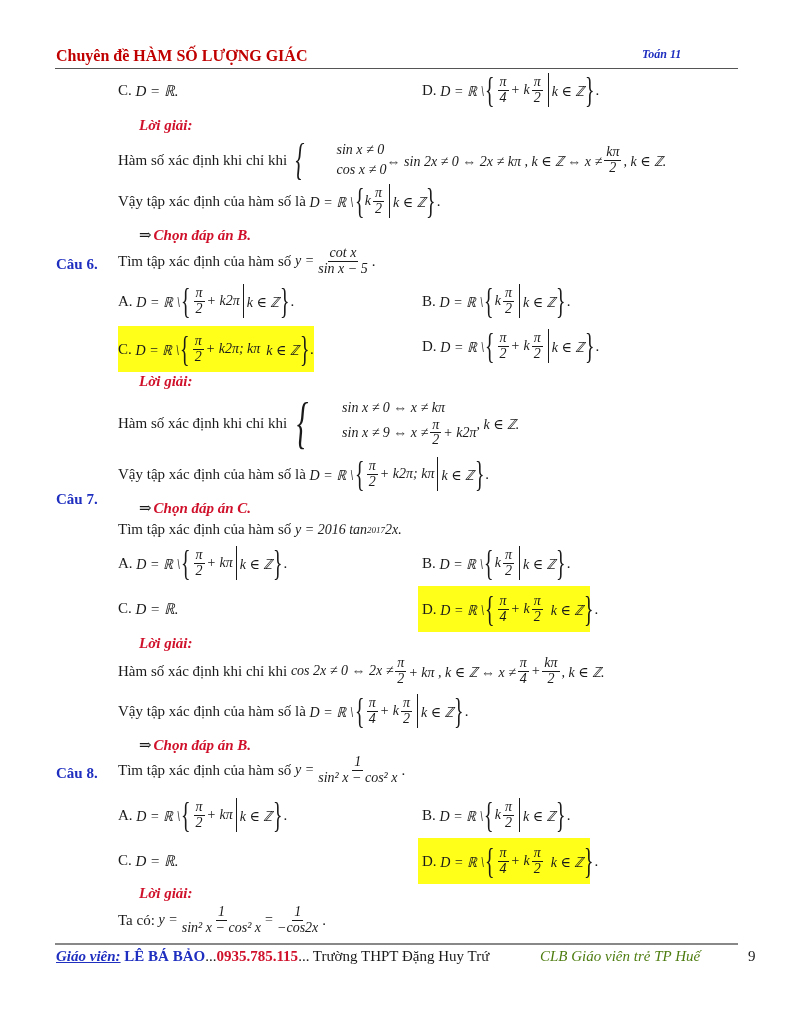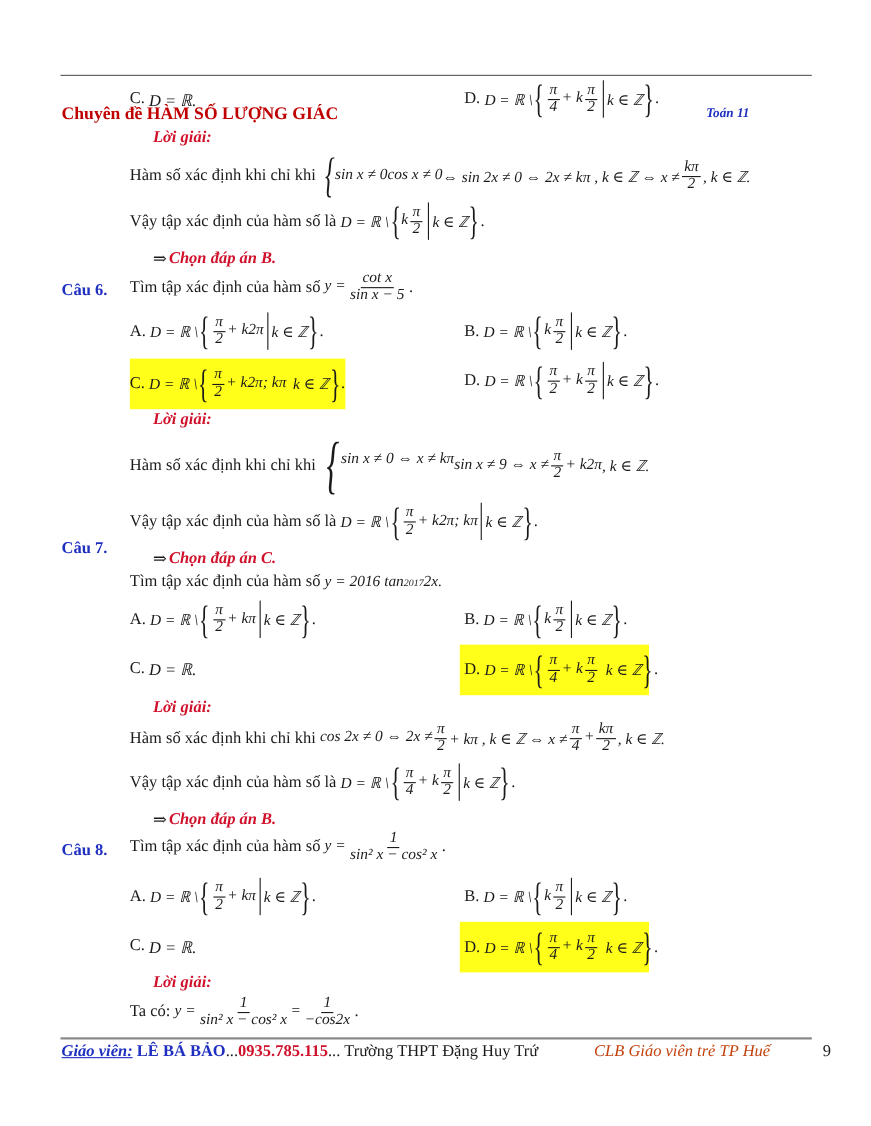--- a/index.html
+++ b/index.html
@@ -1,49 +1,49 @@
 <!DOCTYPE html>
 <html><head>
 <meta charset="utf-8">
 <style>
   html, body { margin: 0; padding: 0; background: #ffffff; }
   body {
     width: 792px; height: 1024px; position: relative; overflow: hidden;
     font-family: "Liberation Serif", "DejaVu Serif", serif;
     font-size: 15px; color: #1a1a1a;
   }
-  .abs { position: absolute; white-space: nowrap; margin-top: 48px; }
+  .abs { position: absolute; white-space: nowrap; }
   .hdr-left { left: 56px; top: 47px; color: #c00000; font-size: 16px; font-weight: bold; }
   .hdr-right { left: 642px; top: 47px; color: #1f2fbf; font-size: 12px; font-weight: bold; font-style: italic; }
   .rule { position: absolute; left: 55px; width: 683px; height: 1px; background: #555; }
   .rule.top { top: 68px; }
   .rule.bottom { top: 943px; height: 2px; background: #888; }
 
   .line { position: absolute; white-space: nowrap; display: flex; align-items: center; }
   .qlabel { color: #1f2fbf; font-weight: bold; position: absolute; left: 56px; }
   .red-it { color: #d0112b; font-style: italic; font-weight: bold; margin-left: 21px; }
   .arrow { color: #1a1a1a; font-style: normal; font-weight: normal; margin-right: 2px; }
   .hl { background: #ffff1a; }
   .it { font-style: italic; }
   .frac { display: inline-flex; flex-direction: column; align-items: center; vertical-align: middle; margin: 0 2px; font-size: 14px; line-height: 1.05; }
   .frac .num { border-bottom: 1px solid #1a1a1a; padding: 0 2px; }
   .frac .den { padding: 0 2px; }
   .bigbrace { font-size: 36px; font-weight: 100; line-height: 1; transform: scaleX(0.55); display: inline-block; margin: 0 -3px; }
   .bar { display: inline-block; width: 1px; height: 34px; background: #1a1a1a; margin: 0 3px; }
   .sys { display: inline-flex; align-items: center; }
   .sys .lbrace { font-size: 44px; line-height: 1; transform: scaleX(0.5); display: inline-block; margin-right: -4px; }
-  .sys .rows { display: inline-flex; line-height: 1.4; font-size: 14px; }
+  .sys .rows { display: inline-flex; flex-direction: column; line-height: 1.4; font-size: 14px; margin-left: 32px; }
   .small { font-size: 14px; }
   sup { font-size: 9px; }
 
   .footer { position: absolute; top: 948px; left: 56px; font-size: 15px; white-space: nowrap; }
   .f-label { color: #1f2fbf; font-style: italic; font-weight: bold; text-decoration: underline; }
   .f-name { color: #1f2fbf; font-weight: bold; }
   .f-phone { color: #d0112b; font-weight: bold; }
-  .f-club { position: absolute; top: 948px; left: 540px; color: #c2410c; font-style: italic; font-size: 15px; white-space: nowrap; }
+  .f-club { position: absolute; top: 948px; left: 540px; color: #4d7c0f; font-style: italic; font-size: 15px; white-space: nowrap; }
   .f-page { position: absolute; top: 948px; left: 748px; font-size: 15px; }
 </style>
 </head>
 <body>
 
 <div class="abs hdr-left">Chuyên đề HÀM SỐ LƯỢNG GIÁC</div>
 <div class="abs hdr-right">Toán 11</div>
 <div class="rule top"></div>
 
 <div class="line" style="left:118px; top:80px;">

